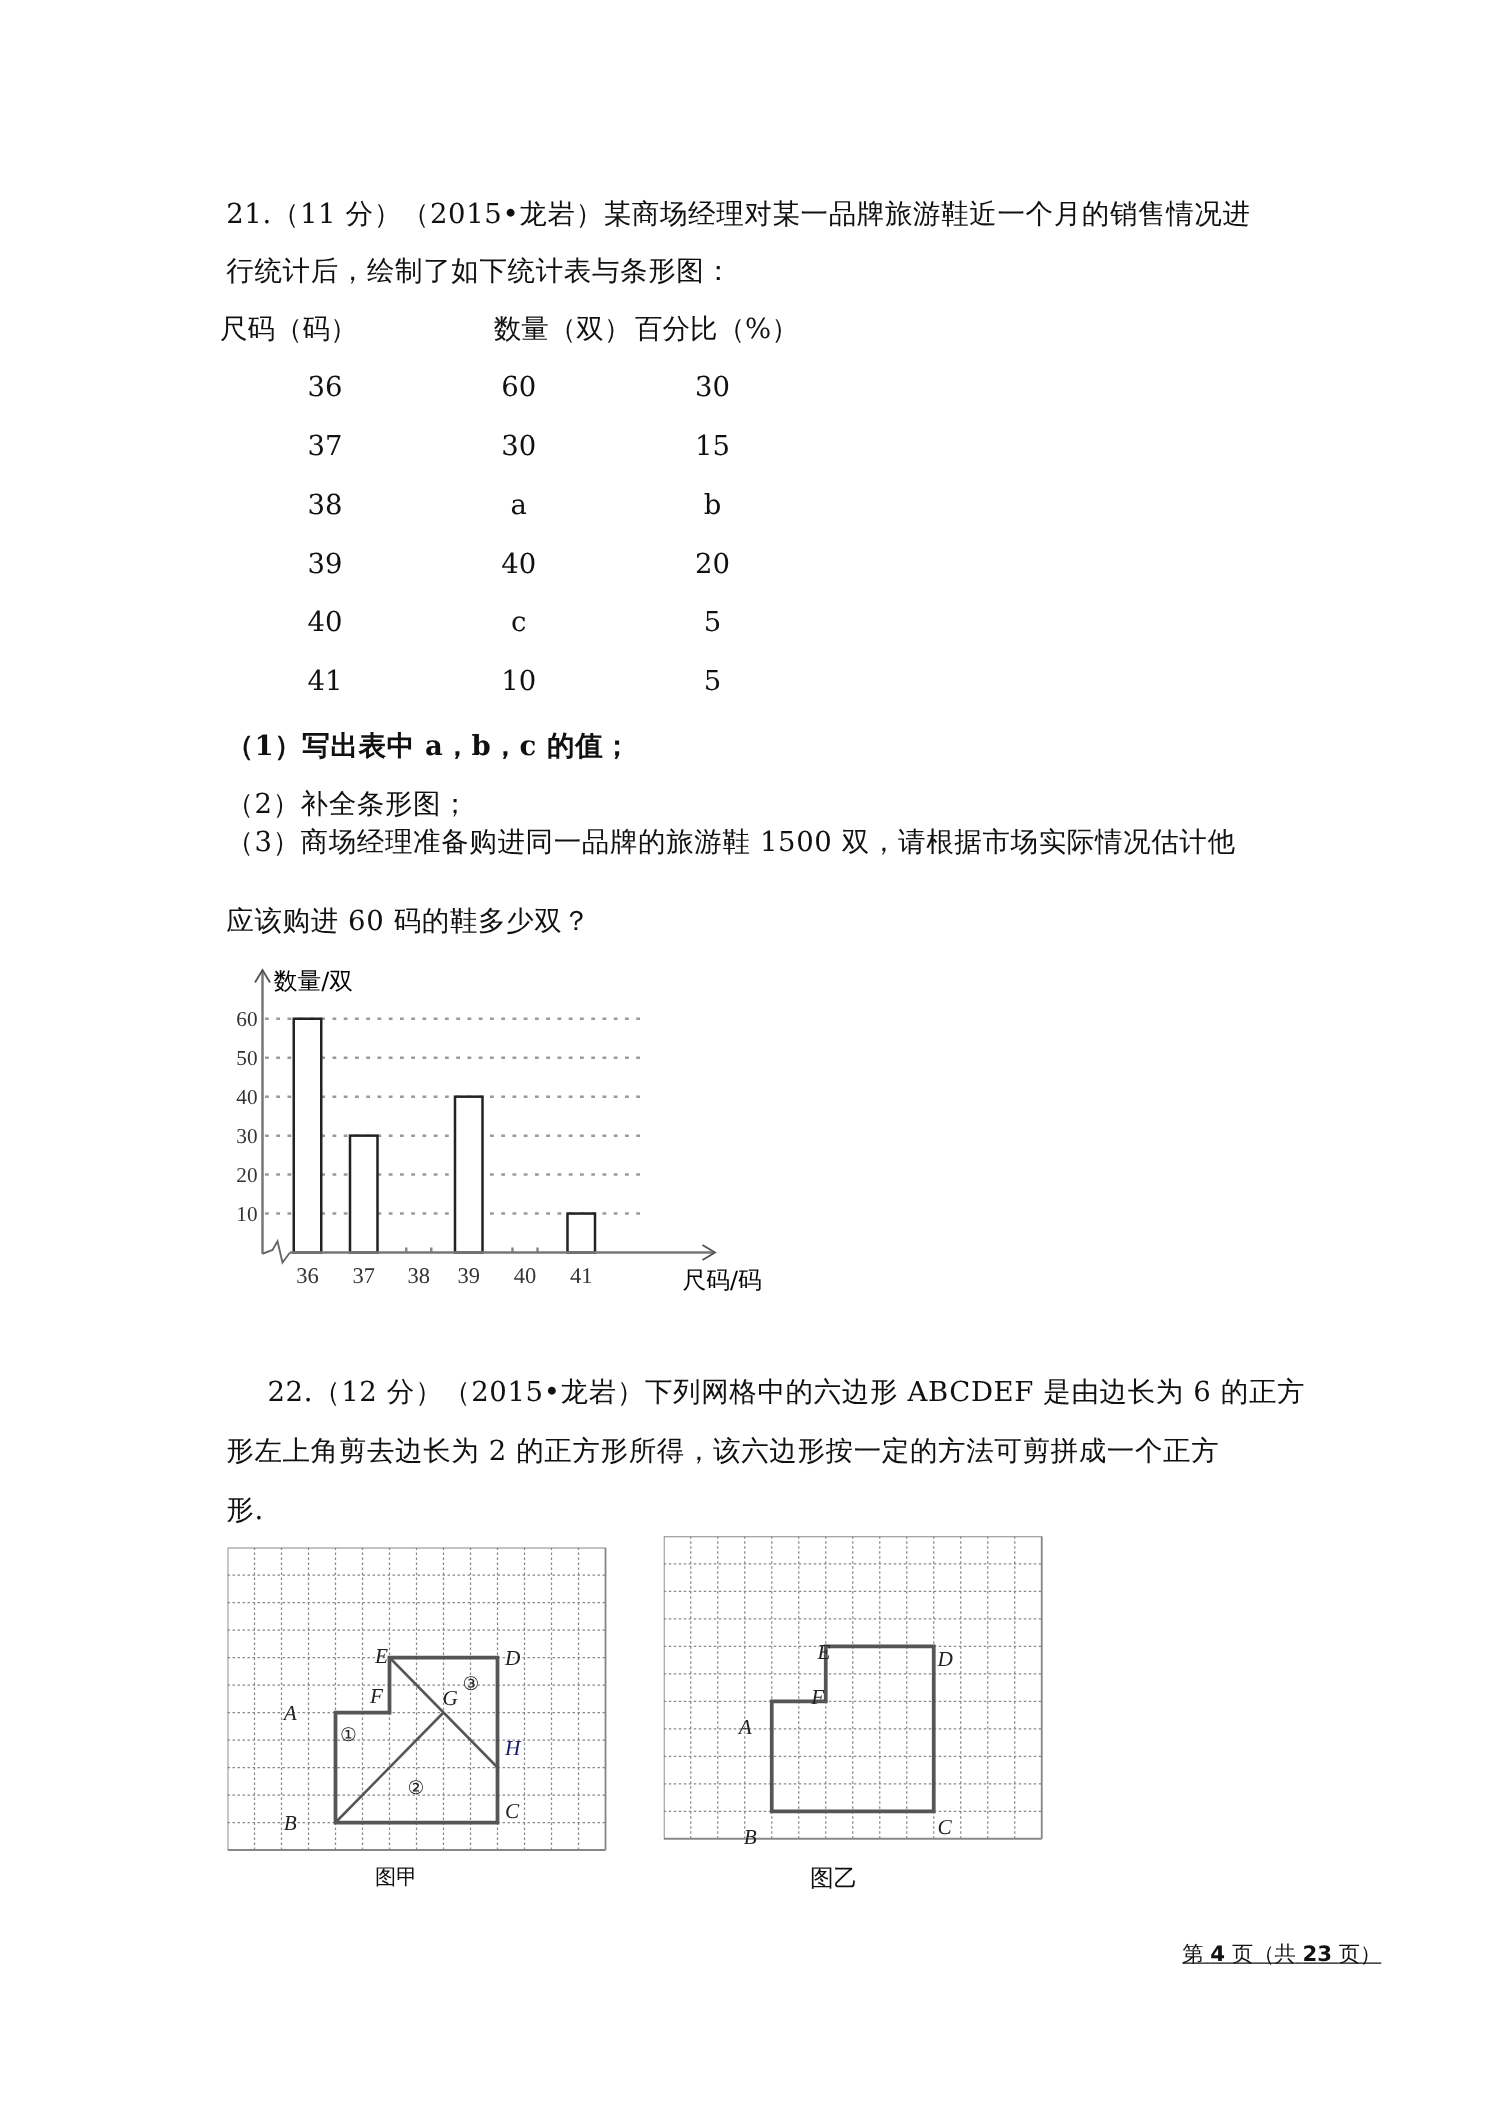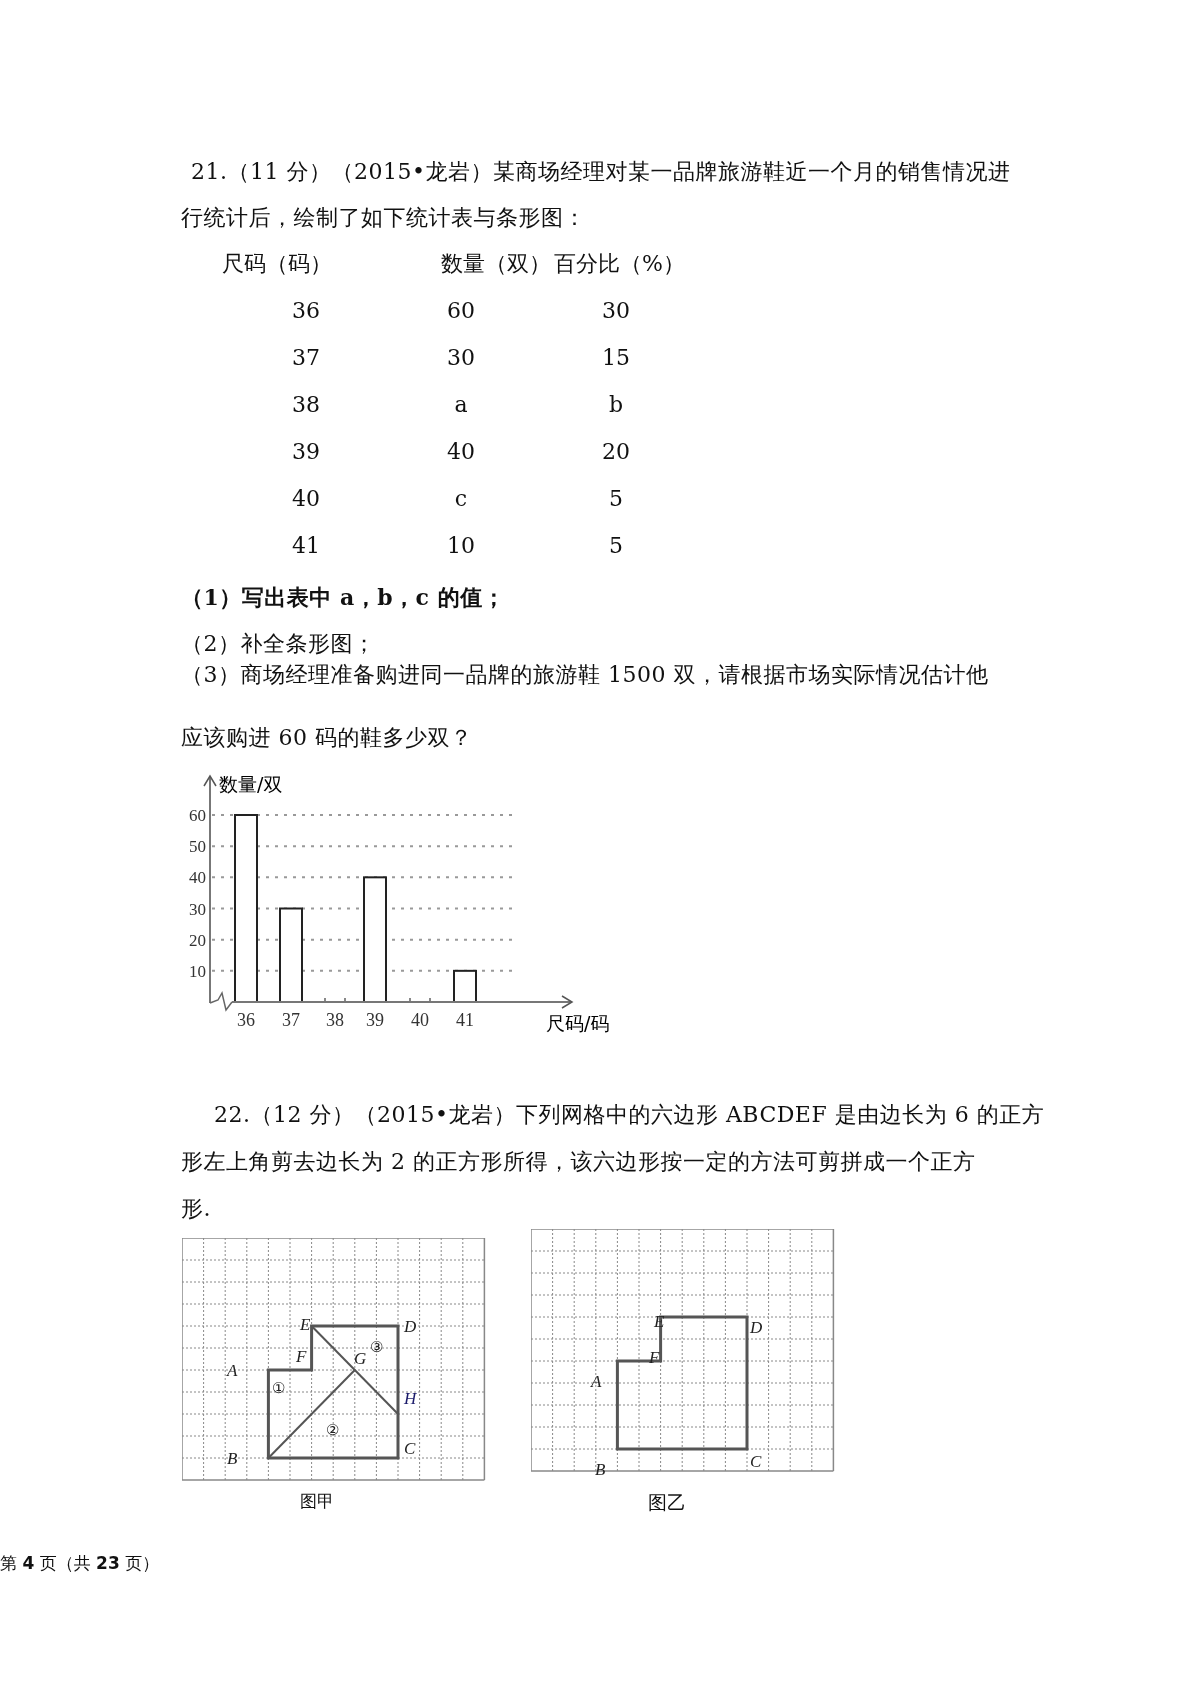--- a/index.html
+++ b/index.html
@@ -1,29 +1,29 @@
 <!DOCTYPE html>
 <html><head>
 <meta charset="utf-8">
 <style>
   html, body { margin: 0; padding: 0; background: #ffffff; }
   body { width: 1200px; height: 1698px; position: relative; overflow: hidden;
          font-family: "DejaVu Serif", "Liberation Serif", serif; color: #111; }
   .line { position: absolute; left: 181px; font-size: 22px; line-height: 30px; white-space: nowrap; letter-spacing: 0.5px; }
   .tbl { position: absolute; font-size: 22px; line-height: 30px; }
-  .cell { position: absolute; width: 120px; text-align: center; white-space: nowrap; margin-left: 46px; }
-  .footer { position: absolute; top: 1552px; left: 0; width: 1105px; text-align: left; font-size: 17px; font-family: "DejaVu Sans", sans-serif; }
+  .cell { position: absolute; width: 120px; text-align: center; white-space: nowrap; }
+  .footer { position: absolute; top: 1552px; left: 0; width: 1105px; text-align: right; font-size: 17px; font-family: "DejaVu Sans", sans-serif; text-decoration: underline; }
   .footer b { font-weight: bold; }
   svg text { font-family: "Liberation Serif", serif; }
   .cap { font-family: "DejaVu Sans", sans-serif; }
 </style>
 </head>
 <body>
 
-<div class="line" style="top:157px;margin-left:10px;">21.（11 分）（2015•龙岩）某商场经理对某一品牌旅游鞋近一个月的销售情况进</div>
+<div class="line" style="top:157px;">21.（11 分）（2015•龙岩）某商场经理对某一品牌旅游鞋近一个月的销售情况进</div>
 <div class="line" style="top:203px;">行统计后，绘制了如下统计表与条形图：</div>
 
 <div class="tbl">
   <div>
     <div class="cell" style="left:176px; top:249px; width:150px; text-align:left;">尺码（码）</div>
     <div class="cell" style="left:355px; top:249px; width:150px; text-align:right;">数量（双）</div>
     <div class="cell" style="left:508px; top:249px; width:160px; text-align:left;">百分比（%）</div>
   </div>
   <div id="table-rows">
       <div>

